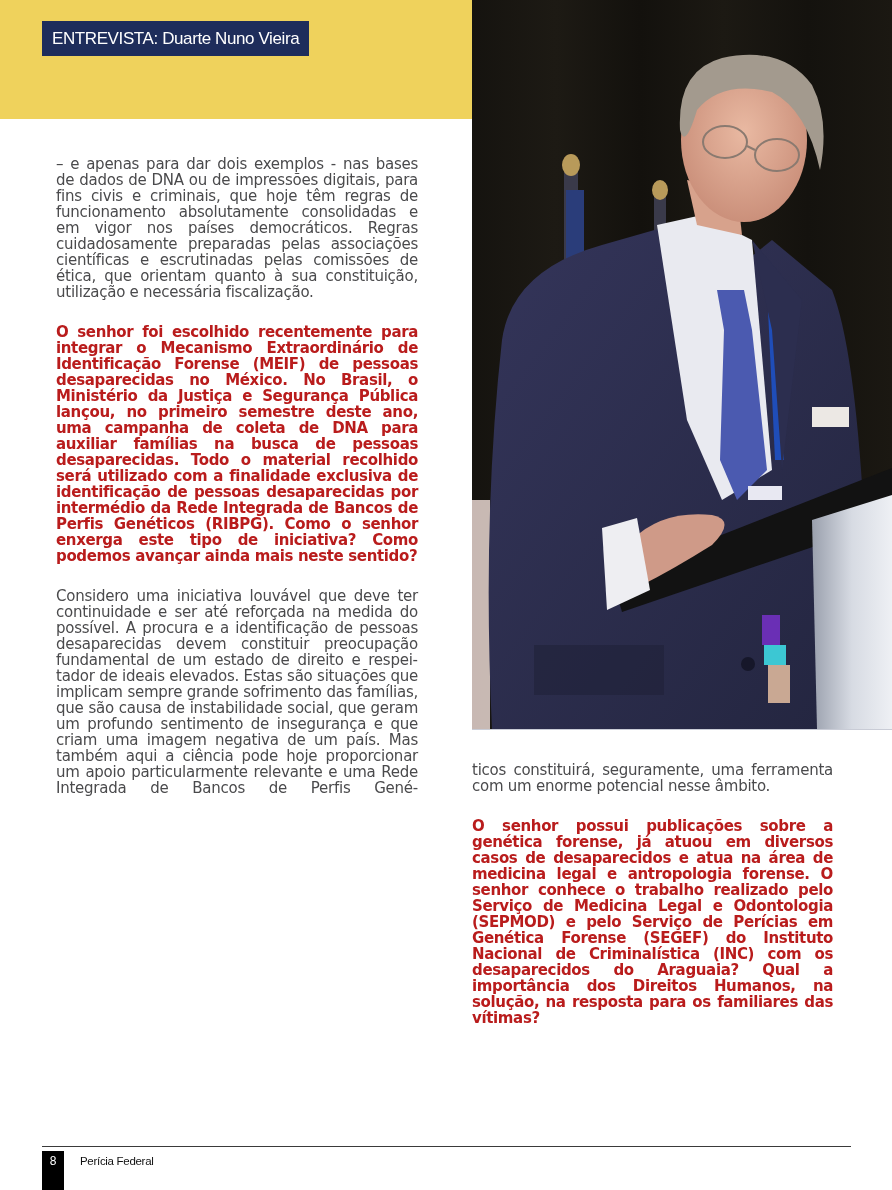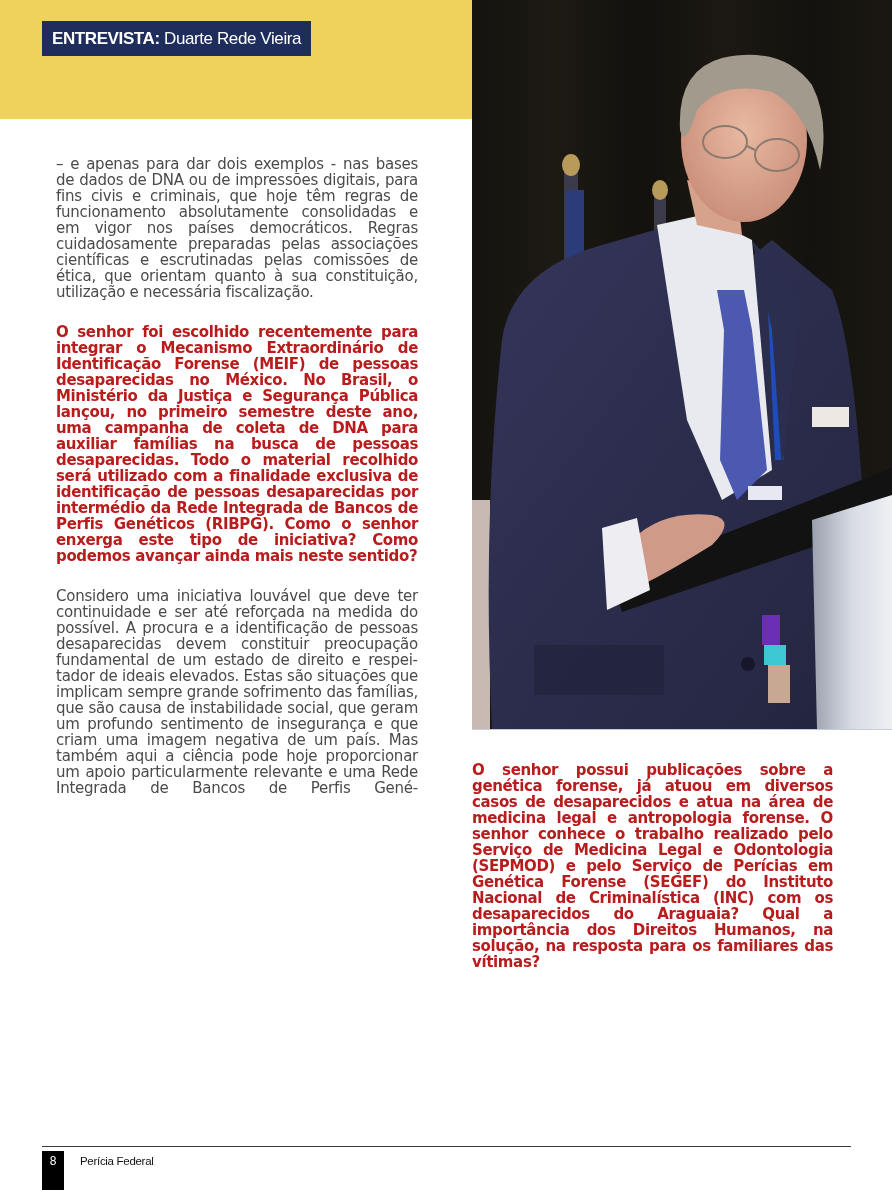--- a/index.html
+++ b/index.html
@@ -10,21 +10,21 @@
       position: absolute; left: 0; top: 0; width: 472px; height: 119px;
       background: #efd25c;
     }
     .section-tag {
       position: absolute; left: 42px; top: 21px; height: 35px;
       padding: 0 10px 0 10px;
       background: #1e2d5b; color: #ffffff;
       font-family: "Liberation Sans", sans-serif;
       font-size: 17px; line-height: 35px; letter-spacing: -0.4px; white-space: nowrap;
     }
-    .section-tag b { font-weight: bold; text-align: right; }
+    .section-tag b { font-weight: normal; text-align: right; }
 
     .photo {
       position: absolute; left: 472px; top: 0; width: 420px; height: 729px;
       overflow: hidden; background: #17140f;
     }
     .photo svg { display: block; }
     .photo-bottom-rule {
       position: absolute; left: 472px; top: 729px; width: 420px; height: 1px; background: #c9ccd6;
     }
 
@@ -46,21 +46,21 @@
     .mag-name {
       position: absolute; left: 80px; top: 1152px;
       font-family: "Liberation Sans", sans-serif; font-size: 11.5px; color: #111111; line-height: 18px;
       letter-spacing: -0.3px;
     }
   </style>
 </head>
 <body>
 
 <div class="yellow-band"></div>
-<div class="section-tag"><b>ENTREVISTA:</b> <span>Duarte Rede Vieira</span></div>
+<div class="section-tag"><b>ENTREVISTA:</b> <span>Duarte Nuno Vieira</span></div>
 
 <div class="photo">
   <svg width="420" height="729" viewBox="0 0 420 729" role="img" aria-label="Duarte Nuno Vieira speaking at a podium, wearing a navy suit, white shirt, blue tie and conference lanyard">
     <defs>
       <linearGradient id="curtain" x1="0" x2="1" y1="0" y2="0">
         <stop offset="0" stop-color="#15130f"></stop>
         <stop offset="0.2" stop-color="#1d1a14"></stop>
         <stop offset="0.4" stop-color="#13110d"></stop>
         <stop offset="0.6" stop-color="#1c1913"></stop>
         <stop offset="0.8" stop-color="#14120e"></stop>
@@ -132,18 +132,19 @@
 </div>
 <div class="photo-bottom-rule"></div>
 
 <div class="col col-left">
   <p class="a">– e apenas para dar dois exemplos - nas bases de dados de DNA ou de impressões digitais, para fins civis e criminais, que hoje têm regras de funcionamento absolutamente consolidadas e em vigor nos países democráticos. Regras cuidadosamente preparadas pelas associações científicas e escrutinadas pelas comissões de ética, que orientam quanto à sua constituição, utilização e necessária fiscalização.</p>
   <p class="q">O senhor foi escolhido recentemente para integrar o Mecanismo Extraordinário de Identificação Forense (MEIF) de pessoas desaparecidas no México. No Brasil, o Ministério da Justiça e Segurança Pública lançou, no primeiro semestre deste ano, uma campanha de coleta de DNA para auxiliar famílias na busca de pessoas desaparecidas. Todo o material recolhido será utilizado com a finalidade exclusiva de identificação de pessoas desaparecidas por intermédio da Rede Integrada de Bancos de Perfis Genéticos (RIBPG). Como o senhor enxerga este tipo de iniciativa? Como podemos avançar ainda mais neste sentido?</p>
   <p class="a last">Considero uma iniciativa louvável que deve ter continuidade e ser até reforçada na medida do possível. A procura e a identificação de pessoas desaparecidas devem constituir preocupação fundamental de um estado de direito e respei­tador de ideais elevados. Estas são situações que implicam sempre grande sofrimento das famílias, que são causa de instabilidade social, que geram um profundo sentimento de insegu­rança e que criam uma imagem negativa de um país. Mas também aqui a ciência pode hoje pro­porcionar um apoio particularmente relevante e uma Rede Integrada de Bancos de Perfis Gené-</p>
 </div>
 
 <div class="col col-right">
+  <p class="a">ticos constituirá, seguramente, uma ferramenta com um enorme potencial nesse âmbito.</p>
   <p class="q">O senhor possui publicações sobre a genética forense, já atuou em diversos casos de desaparecidos e atua na área de medicina legal e antropologia forense. O senhor conhece o trabalho realizado pelo Serviço de Medicina Legal e Odontologia (SEPMOD) e pelo Serviço de Perícias em Genética Forense (SEGEF) do Instituto Nacional de Criminalística (INC) com os desaparecidos do Araguaia? Qual a importância dos Direitos Humanos, na solução, na resposta para os familiares das vítimas?</p>
 </div>
 
 <div class="footer-rule"></div>
 <div class="page-num">8</div>
 <div class="mag-name">Perícia Federal</div>
 
 </body></html>

